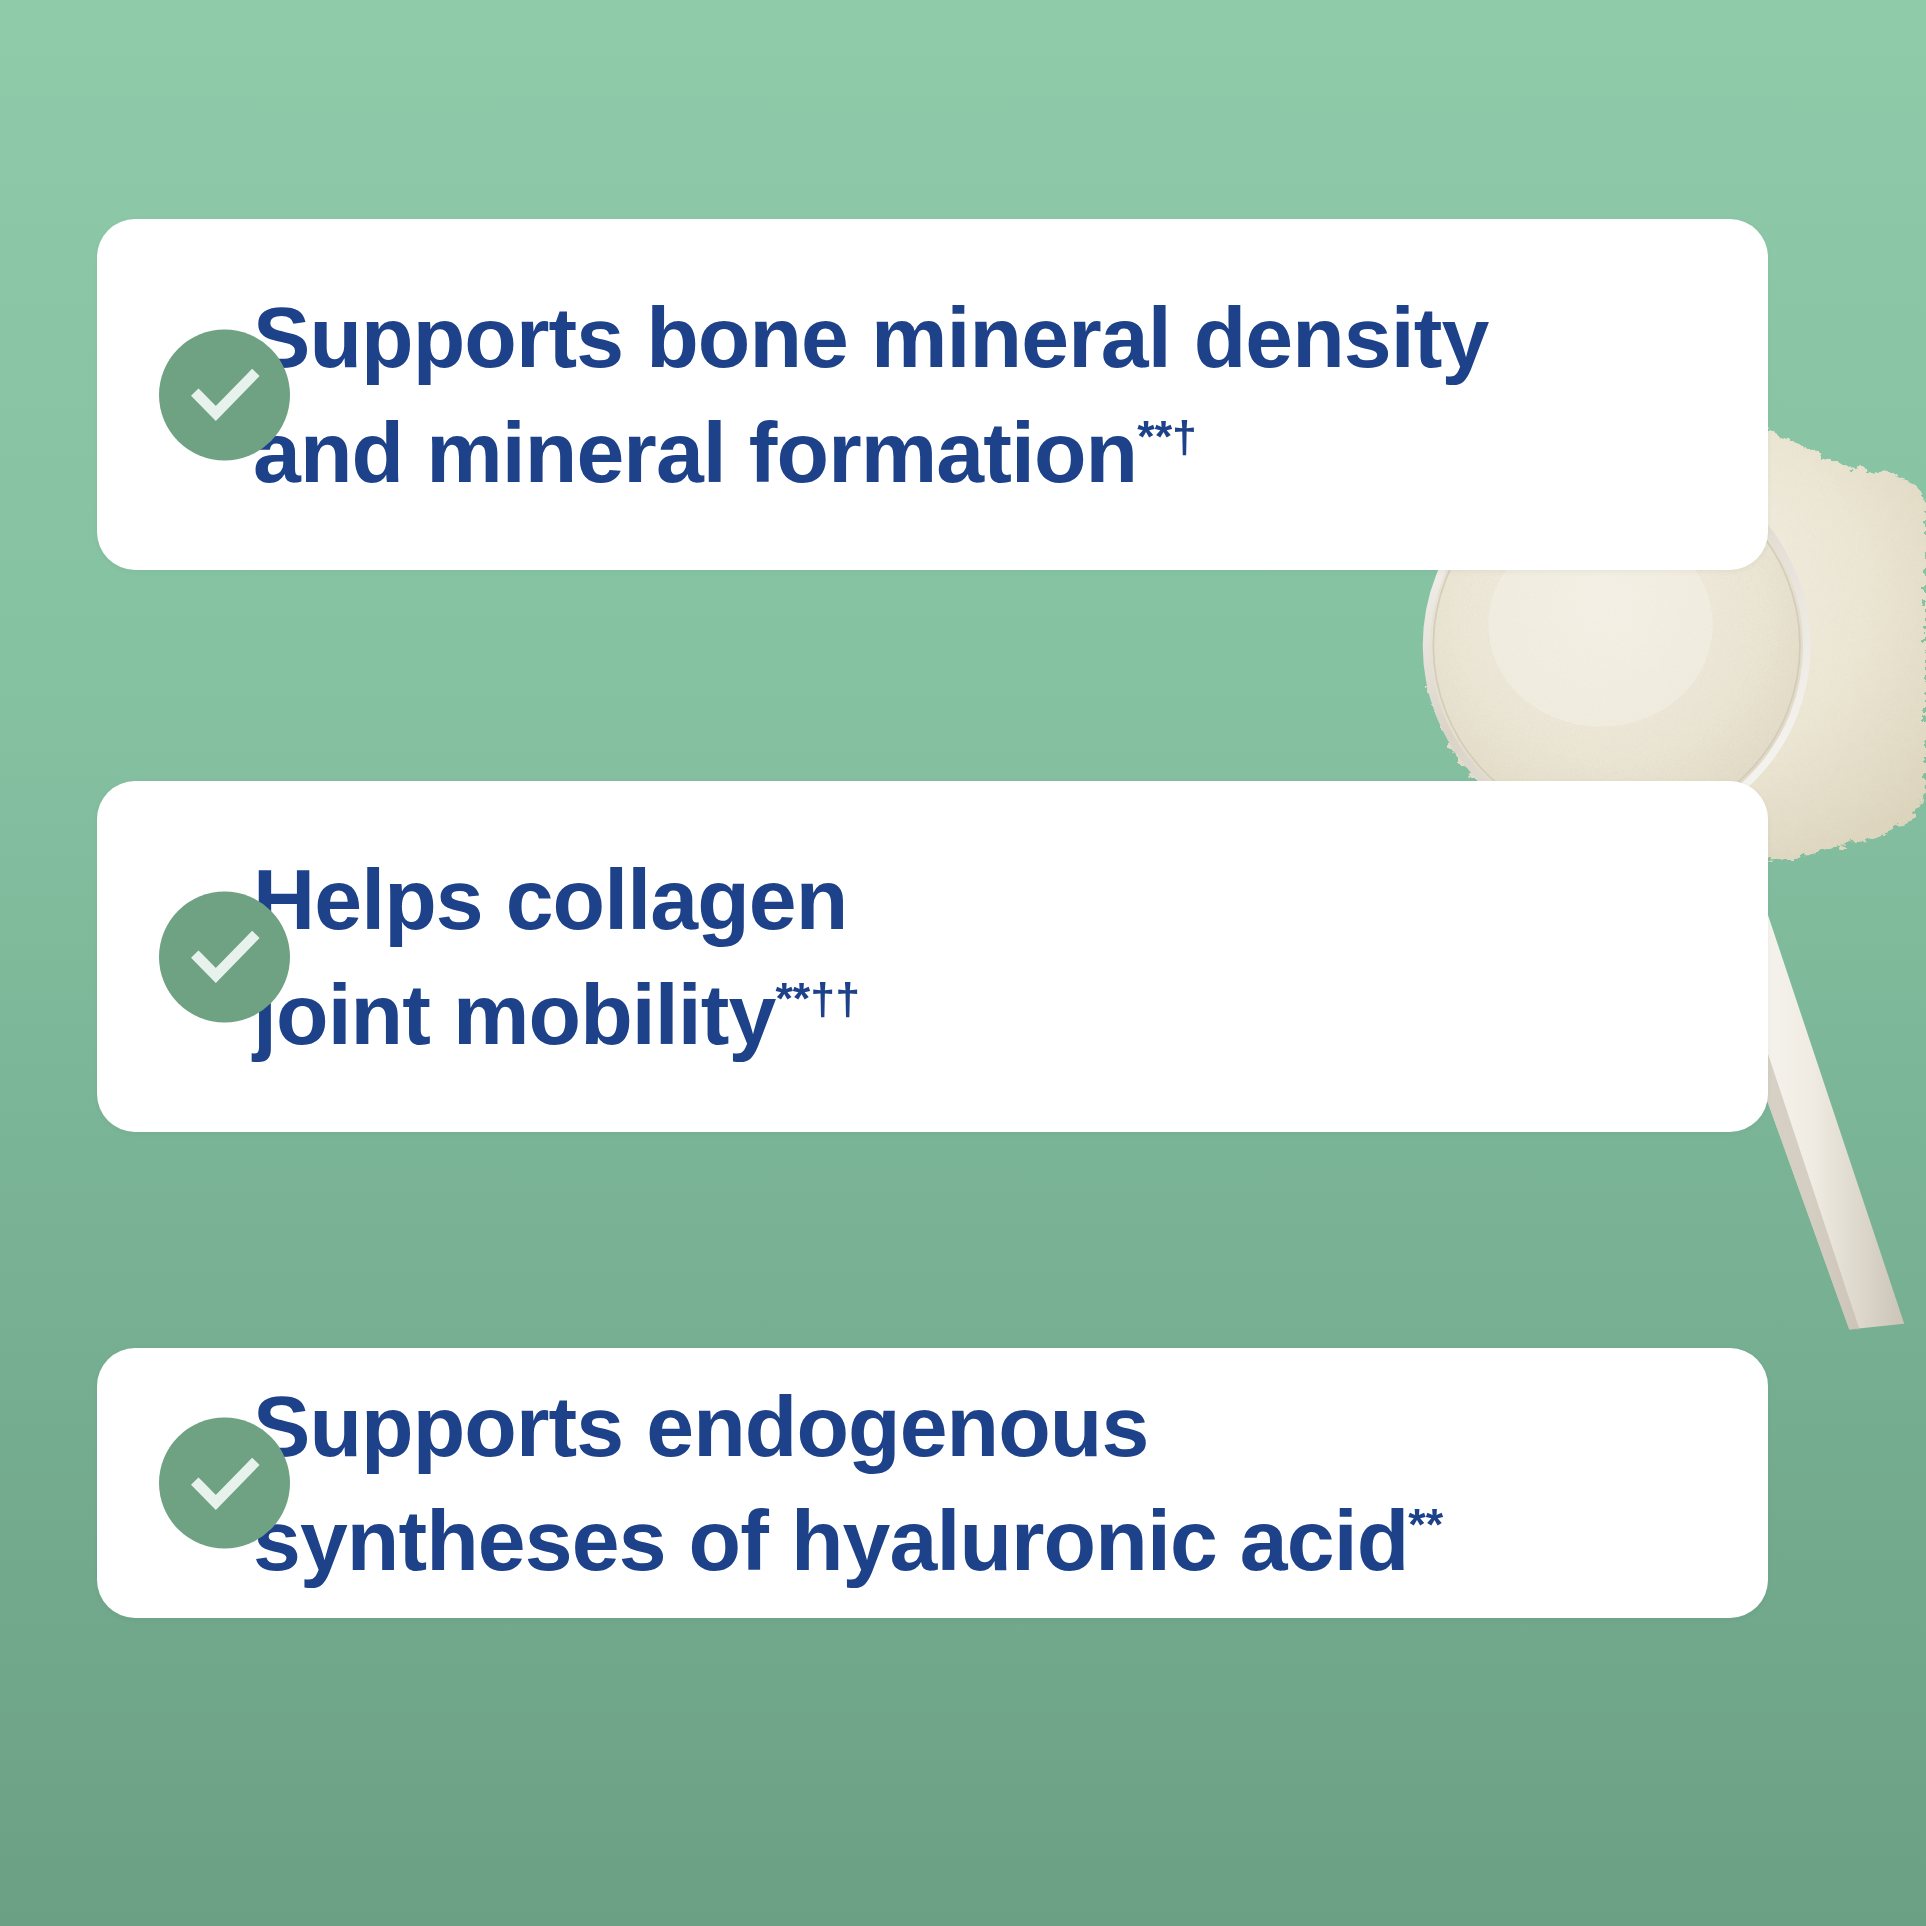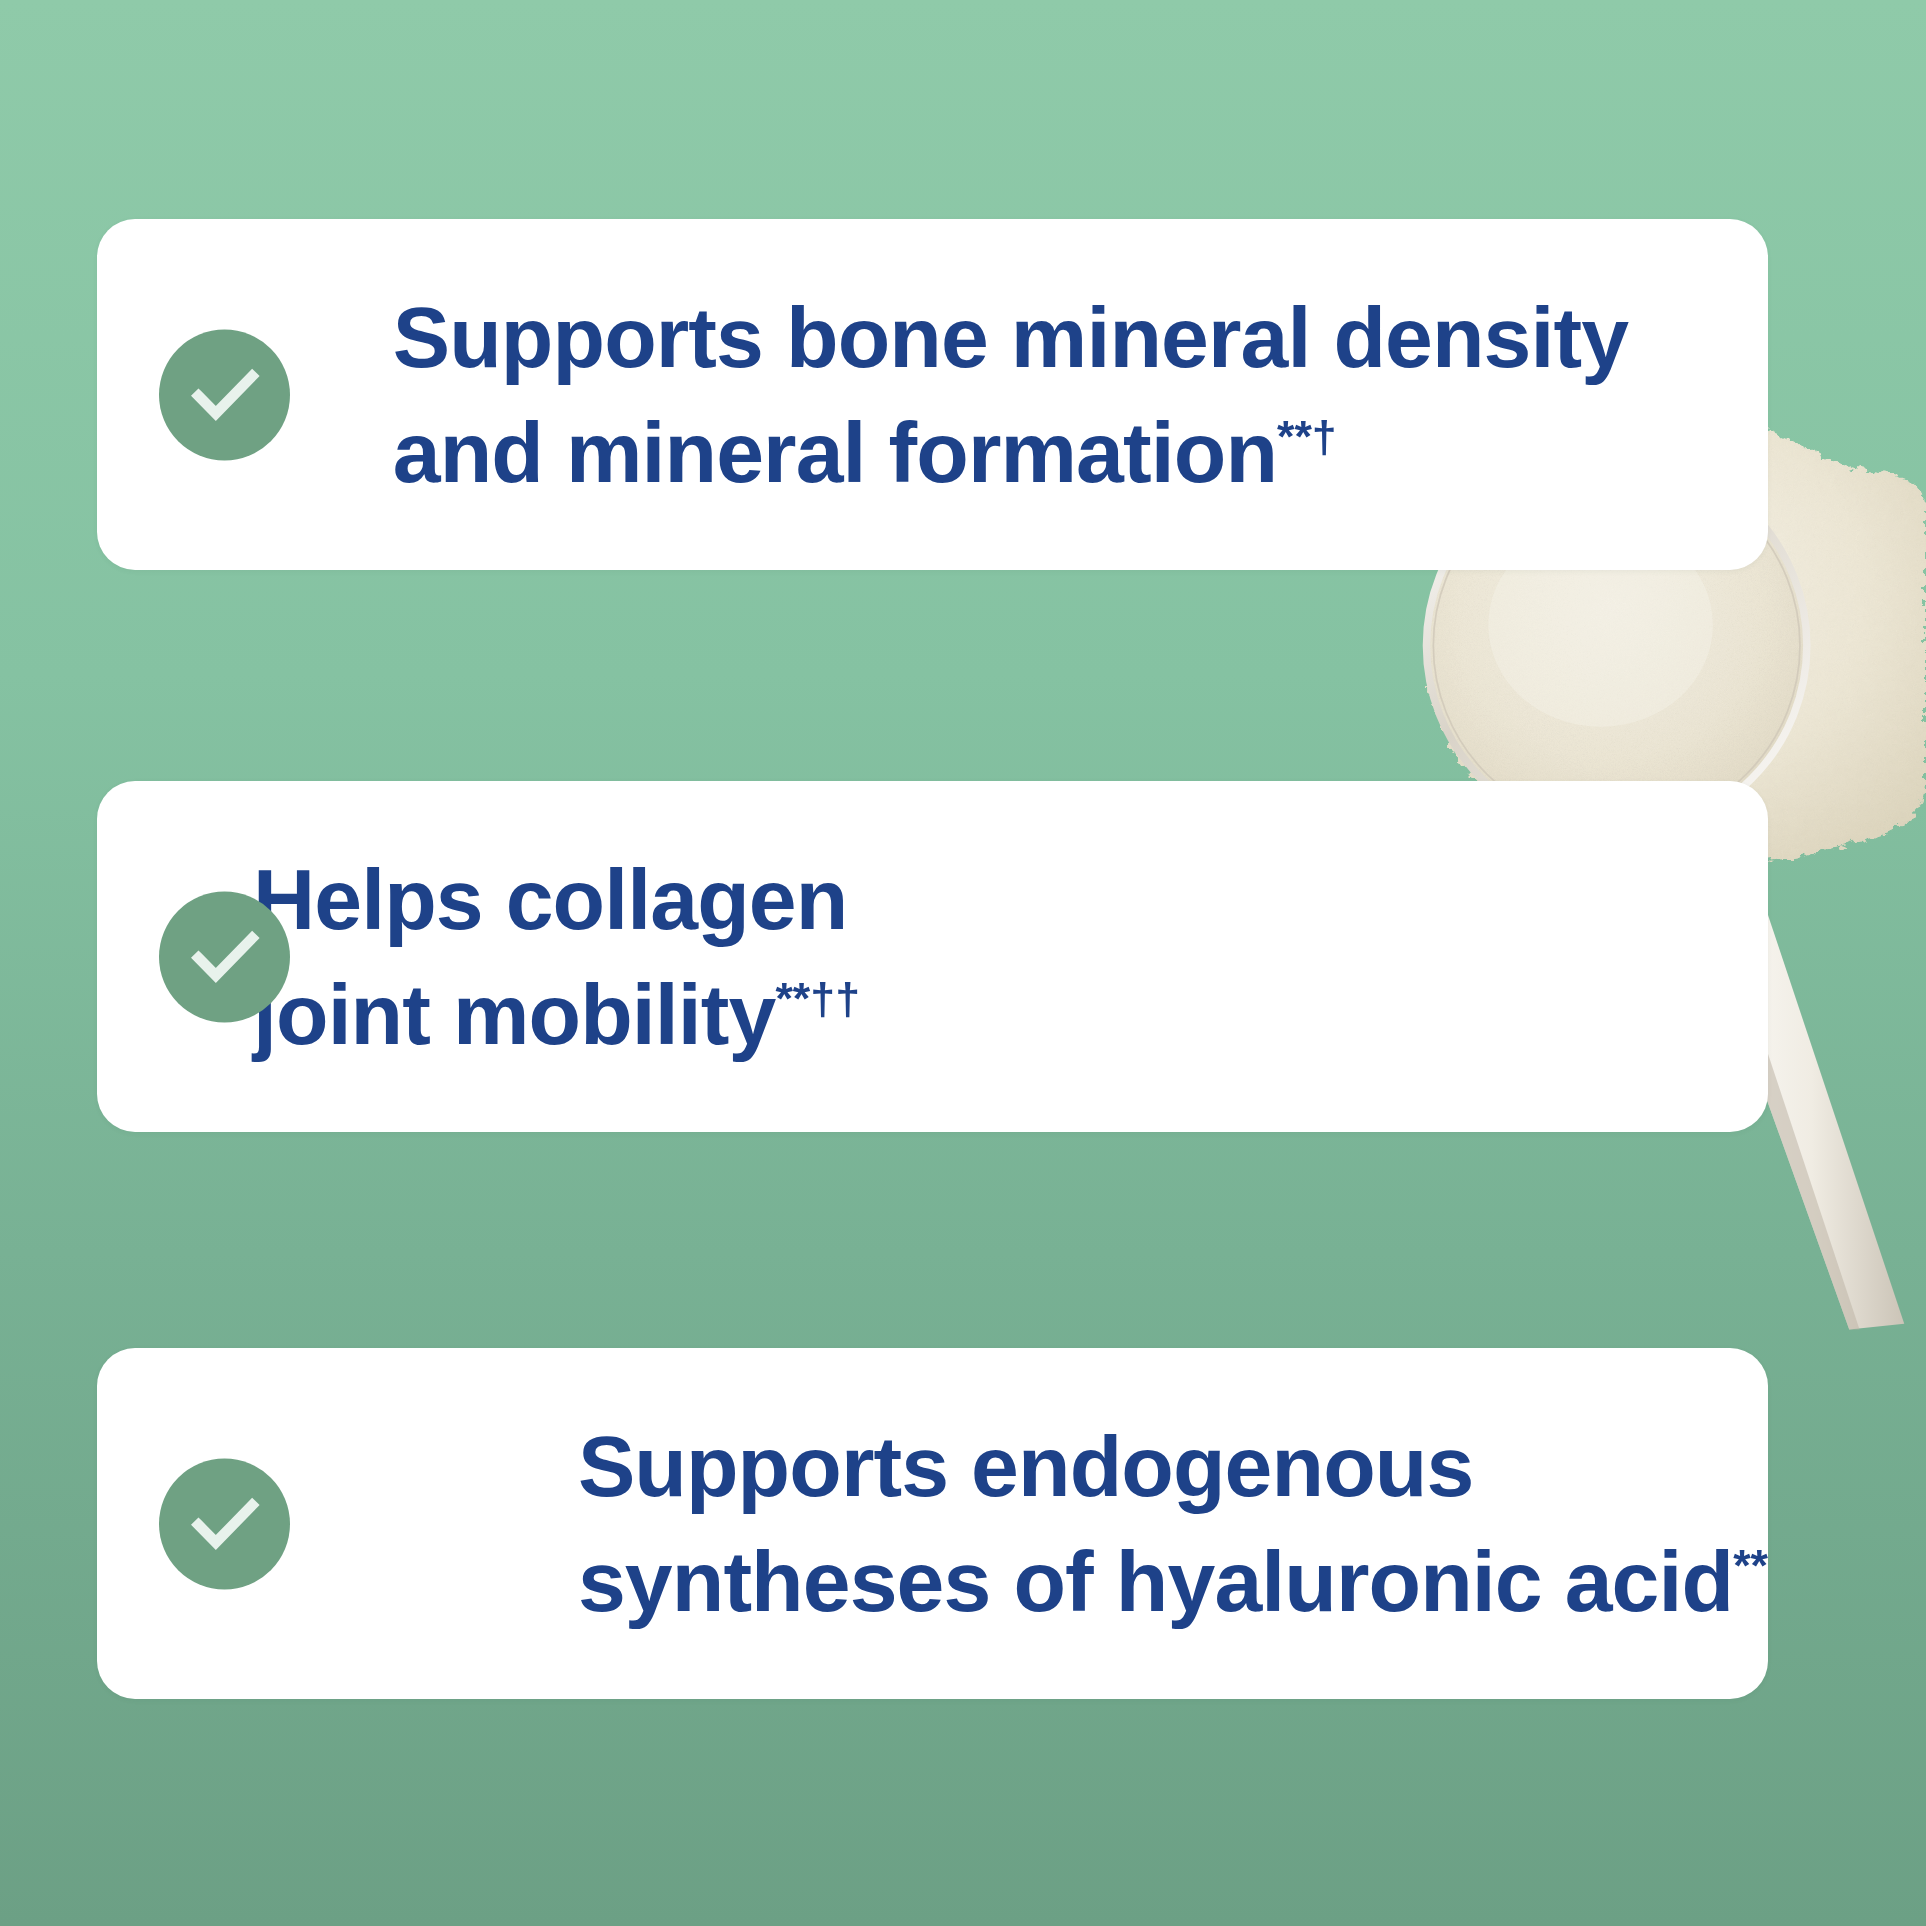--- a/index.html
+++ b/index.html
@@ -39,23 +39,23 @@
     width: 1671px;
     background: #ffffff;
     border-radius: 38px;
     z-index: 3;
     display: flex;
     align-items: center;
     box-sizing: border-box;
     padding-left: 156px;
     box-shadow: 0 1.1px 5.7px rgba(40,70,55,0.05);
   }
-  #card-1 { top: 219px;  height: 351px; justify-content: center; }
+  #card-1 { top: 219px;  height: 351px; }
   #card-2 { top: 781px; height: 351px; }
-  #card-3 { top: 1348px; height: 351px; justify-content: flex-end; }
+  #card-3 { top: 1348px; height: 270px; }
 
   .check-badge {
     position: absolute;
     left: 62px;
     top: 50%;
     transform: translateY(-50%);
     width: 131px;
     height: 131px;
     border-radius: 50%;
     background: #6fa183;

